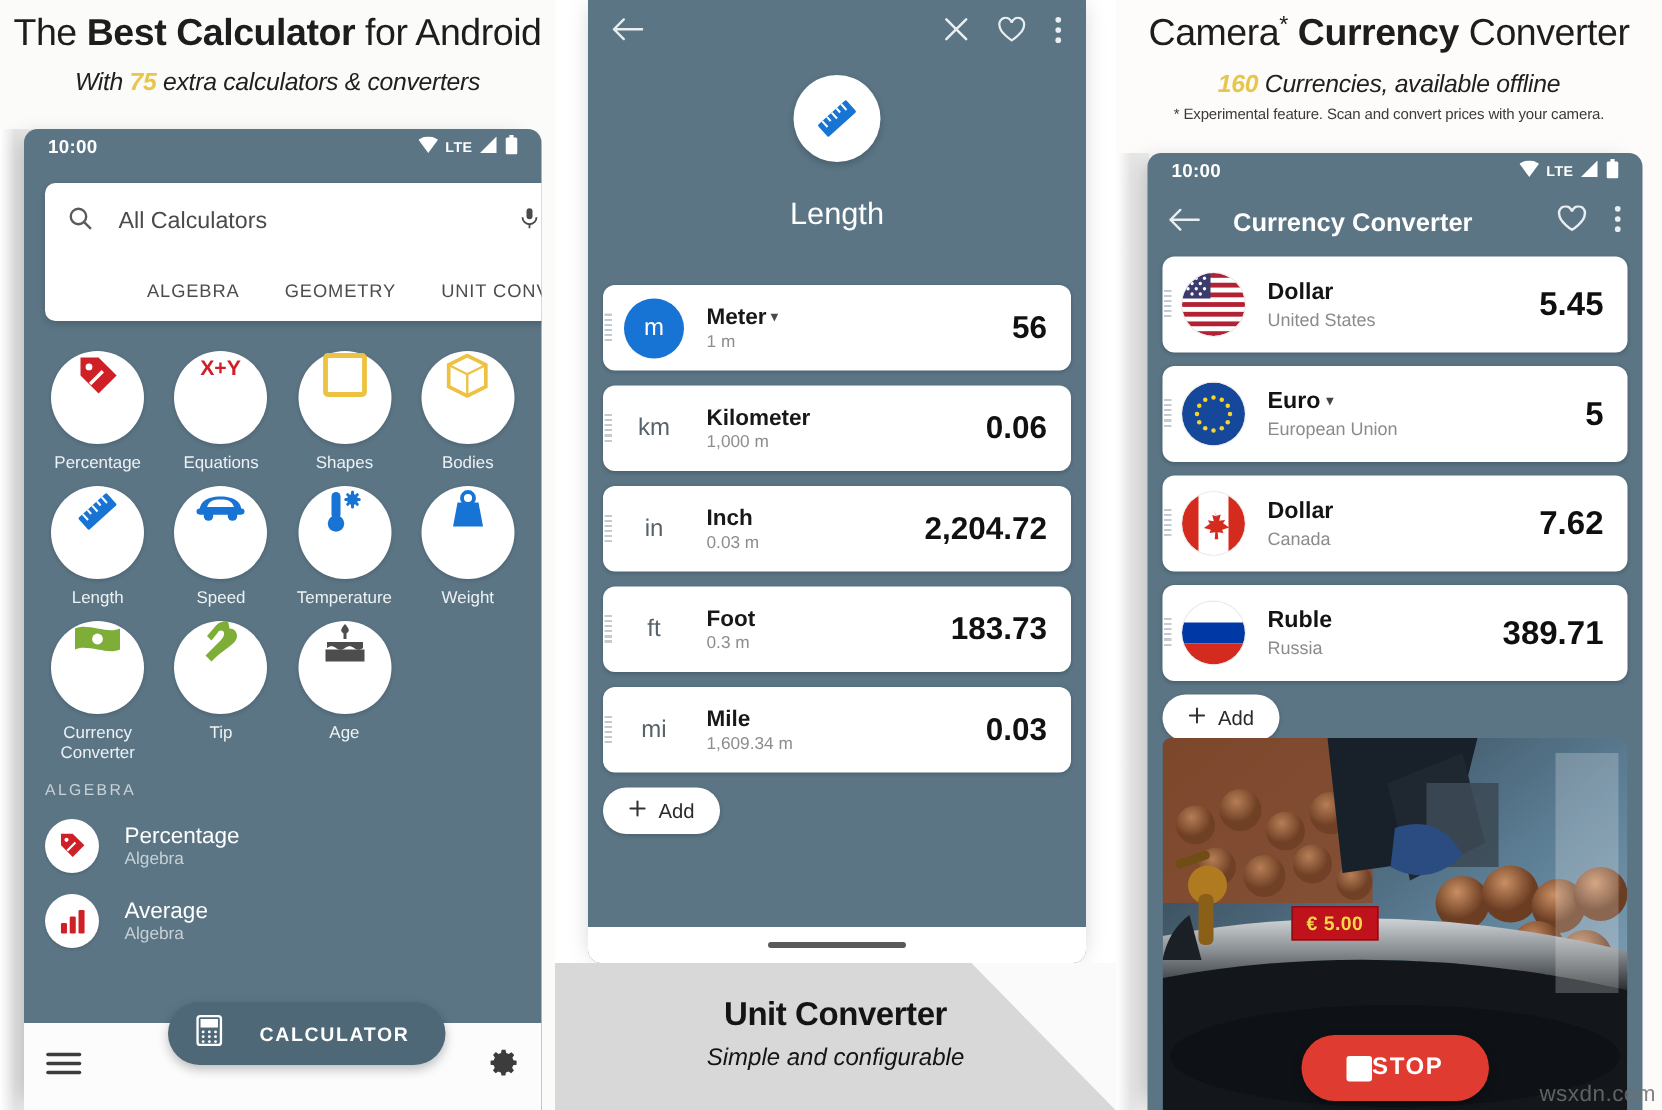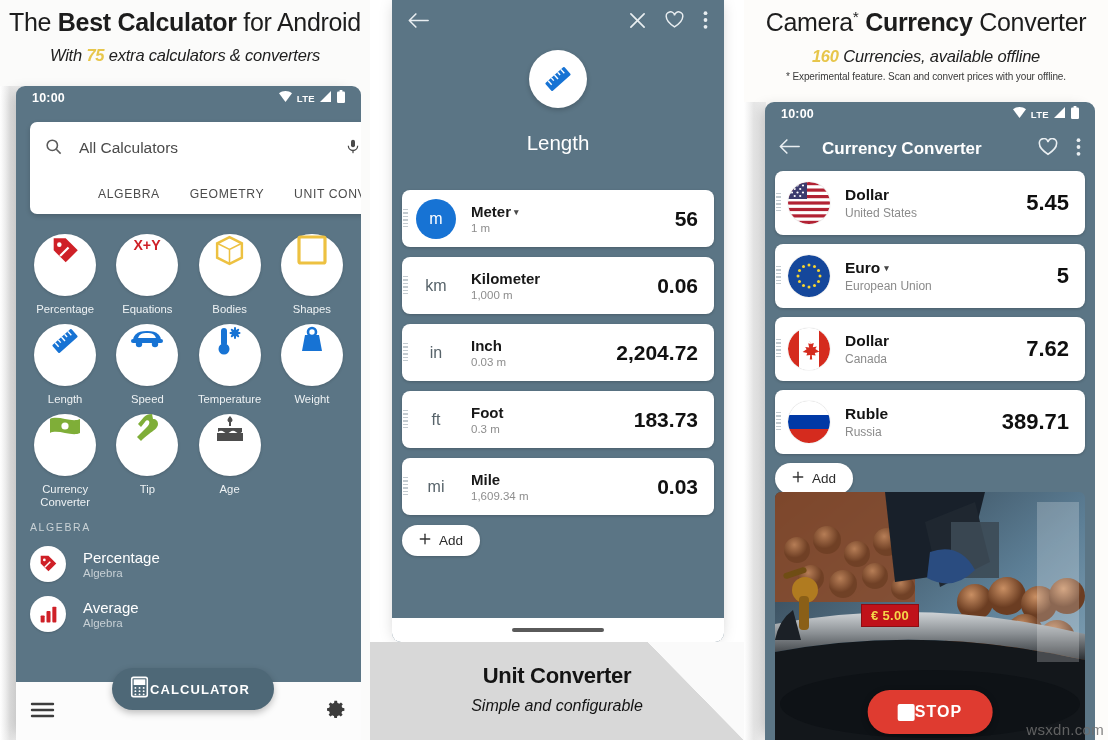--- a/index.html
+++ b/index.html
@@ -113,21 +113,21 @@
   .list-sub { font-size: 11.5px; color: #c7d0d5; margin-top: 1px; }
 
   .bottom-bar {
     position: absolute; left: 0; bottom: 0; width: 100%; height: 58px;
     background: #fcfcfc; display: flex; align-items: center;
     justify-content: space-between; padding: 0 14px;
   }
   .fab-pill {
     position: absolute; left: 96px; bottom: 30px;
     background: #4e6877; border-radius: 26px; height: 42px;
-    display: flex; align-items: center; gap: 1px; padding: 0 24px 0 18px;
+    display: flex; align-items: center; gap: 24px; padding: 0 24px 0 18px;
     box-shadow: 0 3px 7px rgba(0,0,0,.25);
   }
   .fab-pill .fab-label {
     color: #fff; font-size: 13px; font-weight: 700; letter-spacing: 1.1px;
   }
 
   
   .m-appbar { height: 44px; display: flex; align-items: center; padding: 0 16px; }
   .m-appbar .spacer { flex: 1; }
   .m-appbar .ic { margin-left: 19px; }
@@ -311,35 +311,35 @@
             <div class="fav-circle">
               <svg width="40" height="22" viewBox="0 0 48 22">
                   <text x="24" y="17" font-family="Liberation Sans, sans-serif" font-size="17" font-weight="700" fill="#cf2027" text-anchor="middle">X+Y</text>
                 </svg>
             </div>
             <div class="fav-label">Equations</div>
           </div>
 
           <div class="fav-cell">
             <div class="fav-circle">
+              <svg width="32" height="32" viewBox="0 0 32 32">
+                  <rect x="3" y="3" width="26" height="26" rx="1.5" fill="none" stroke="#edc141" stroke-width="3.2"></rect>
+                </svg>
+            </div>
+            <div class="fav-label">Shapes</div>
+          </div>
+
+          <div class="fav-cell">
+            <div class="fav-circle">
               <svg width="33" height="33" viewBox="0 0 32 32" fill="none" stroke="#edc141" stroke-width="2.4">
                 <path d="M4 9l12-6 12 6v14l-12 6-12-6z"></path>
                   <path d="M4 9l12 6 12-6M16 15v14" stroke-width="1.5"></path>
               </svg>
             </div>
             <div class="fav-label">Bodies</div>
-          </div>
-
-          <div class="fav-cell">
-            <div class="fav-circle">
-              <svg width="32" height="32" viewBox="0 0 32 32">
-                  <rect x="3" y="3" width="26" height="26" rx="1.5" fill="none" stroke="#edc141" stroke-width="3.2"></rect>
-                </svg>
-            </div>
-            <div class="fav-label">Shapes</div>
           </div>
 
           <div class="fav-cell">
             <div class="fav-circle">
               <svg width="34" height="34" viewBox="0 0 32 32">
                   <g transform="rotate(-42 16 16)">
                     <rect x="4" y="11" width="24" height="10" rx="1" fill="#1773d4"></rect>
                     <g stroke="#fff" stroke-width="1.3">
                       <line x1="8" y1="11" x2="8" y2="16"></line>
                       <line x1="12" y1="11" x2="12" y2="14.5"></line>
@@ -616,21 +616,21 @@
   </div>
 
   <div class="panel panel-right">
     <div class="head-wrap" style="top:8px;">
       <div class="h-title"><span>Camera</span><span class="sup">*</span><b> </b><b>Currency</b><span> Converter</span></div>
     </div>
     <div class="head-wrap" style="top:47px;">
       <div class="h-sub"><span class="num">160</span><span> Currencies, available offline</span></div>
     </div>
     <div class="head-wrap" style="top:71px;">
-      <div class="h-foot">* Experimental feature. Scan and convert prices with your offline.</div>
+      <div class="h-foot">* Experimental feature. Scan and convert prices with your camera.</div>
     </div>
 
     <div class="edge-shadow" style="left:0;top:102px;height:638px;"></div>
 
     <div class="phone phone-right" style="left:21px;top:102px;">
 
       <div class="statusbar">
         <span>10:00</span>
         <span class="spacer"></span>
         <span class="sb-icons">

